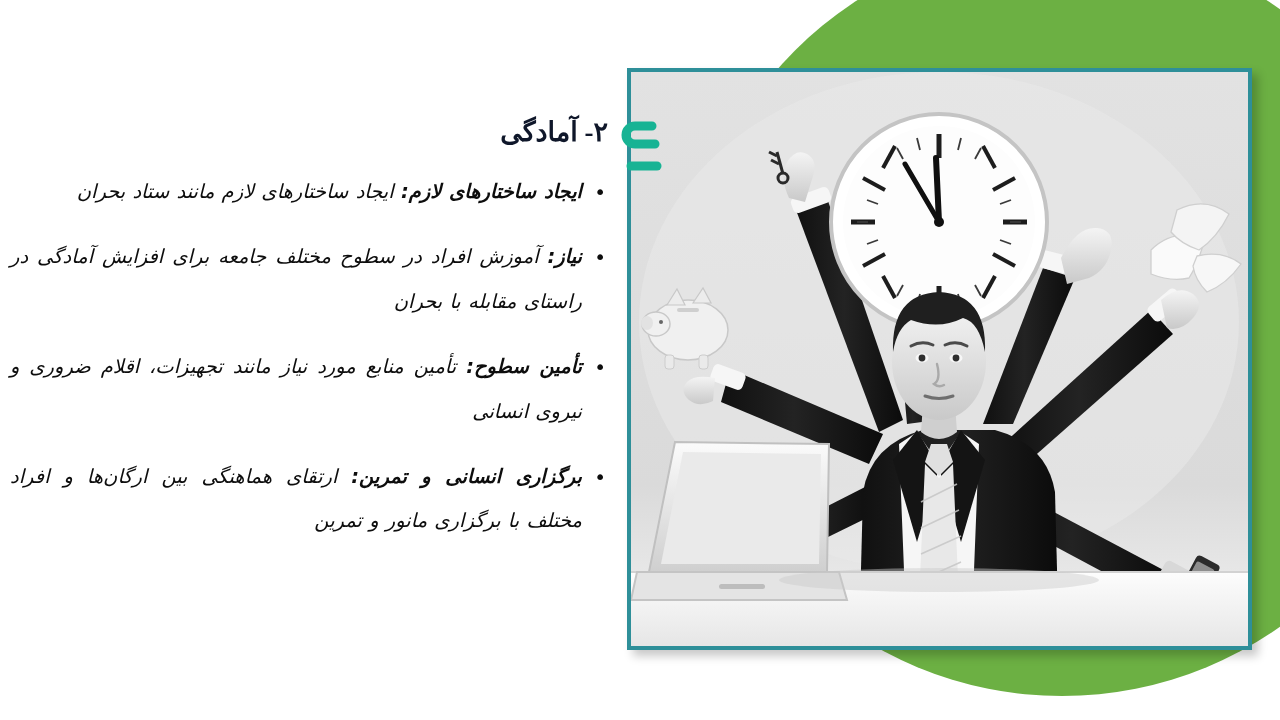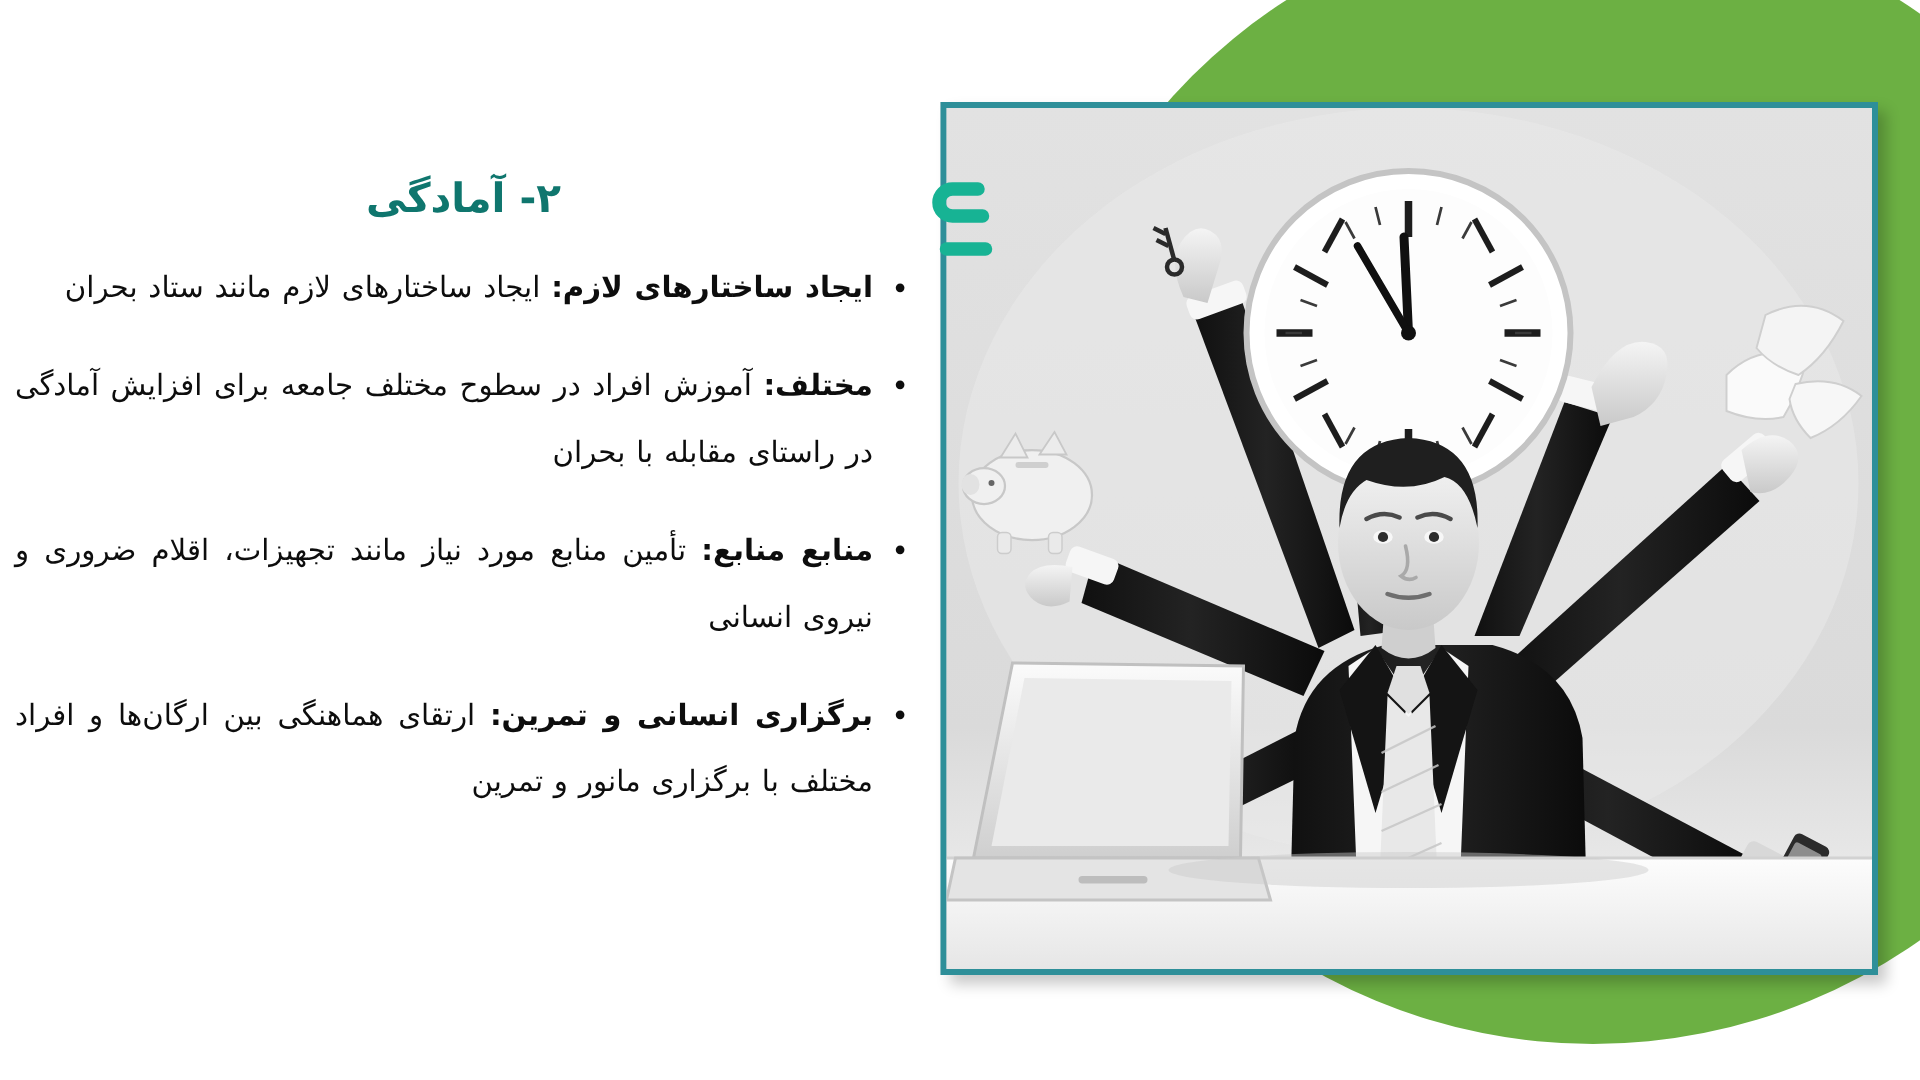--- a/index.html
+++ b/index.html
@@ -58,43 +58,44 @@
     left:0; top:0;
     width:622px; height:720px;
     padding:0 14px 0 10px;
     direction:rtl;
     text-align:justify;
   }
 
   .slide-title {
     font-size:27px;
     font-weight:bold;
-    color:#0f766e;
-    text-align:center;
+    color:#0f172a;
     margin-top:116px;
     letter-spacing:0;
     line-height:1.25;
+    font-family:Liberation Serif, serif;
   }
 
   .bullets {
     list-style:none;
     margin-top:20px;
   }
 
   .bullet {
     position:relative;
     display:block;
     padding-right:26px;
     margin-bottom:21px;
     font-size:19.5px;
     line-height:2.28;
     color:#0d0d0d;
     text-align:justify;
     text-justify:inter-word;
     word-spacing:1px;
+    font-style:italic;
   }
   .bullet::before {
     content:"•";
     position:absolute;
     right:2px;
     top:0;
     font-size:20px;
     line-height:2.28;
     color:#0d0d0d;
   }
@@ -299,25 +300,25 @@
 
     <h1 class="slide-title">۲- آمادگی</h1>
 
     <div class="bullets">
 
       <div class="bullet">
         <span class="lead">ایجاد ساختارهای لازم:</span><span> ایجاد ساختارهای لازم مانند ستاد بحران</span>
       </div>
 
       <div class="bullet">
-        <span class="lead">مختلف:</span><span> آموزش افراد در سطوح مختلف جامعه برای افزایش آمادگی در راستای مقابله با بحران</span>
+        <span class="lead">نیاز:</span><span> آموزش افراد در سطوح مختلف جامعه برای افزایش آمادگی در راستای مقابله با بحران</span>
       </div>
 
       <div class="bullet">
-        <span class="lead">منابع منابع:</span><span> تأمین منابع مورد نیاز مانند تجهیزات، اقلام ضروری و نیروی انسانی</span>
+        <span class="lead">تأمین سطوح:</span><span> تأمین منابع مورد نیاز مانند تجهیزات، اقلام ضروری و نیروی انسانی</span>
       </div>
 
       <div class="bullet">
         <span class="lead">برگزاری انسانی و تمرین:</span><span> ارتقای هماهنگی بین ارگان‌ها و افراد مختلف با برگزاری مانور و تمرین</span>
       </div>
 
     </div>
   </div>
 
 </div>

